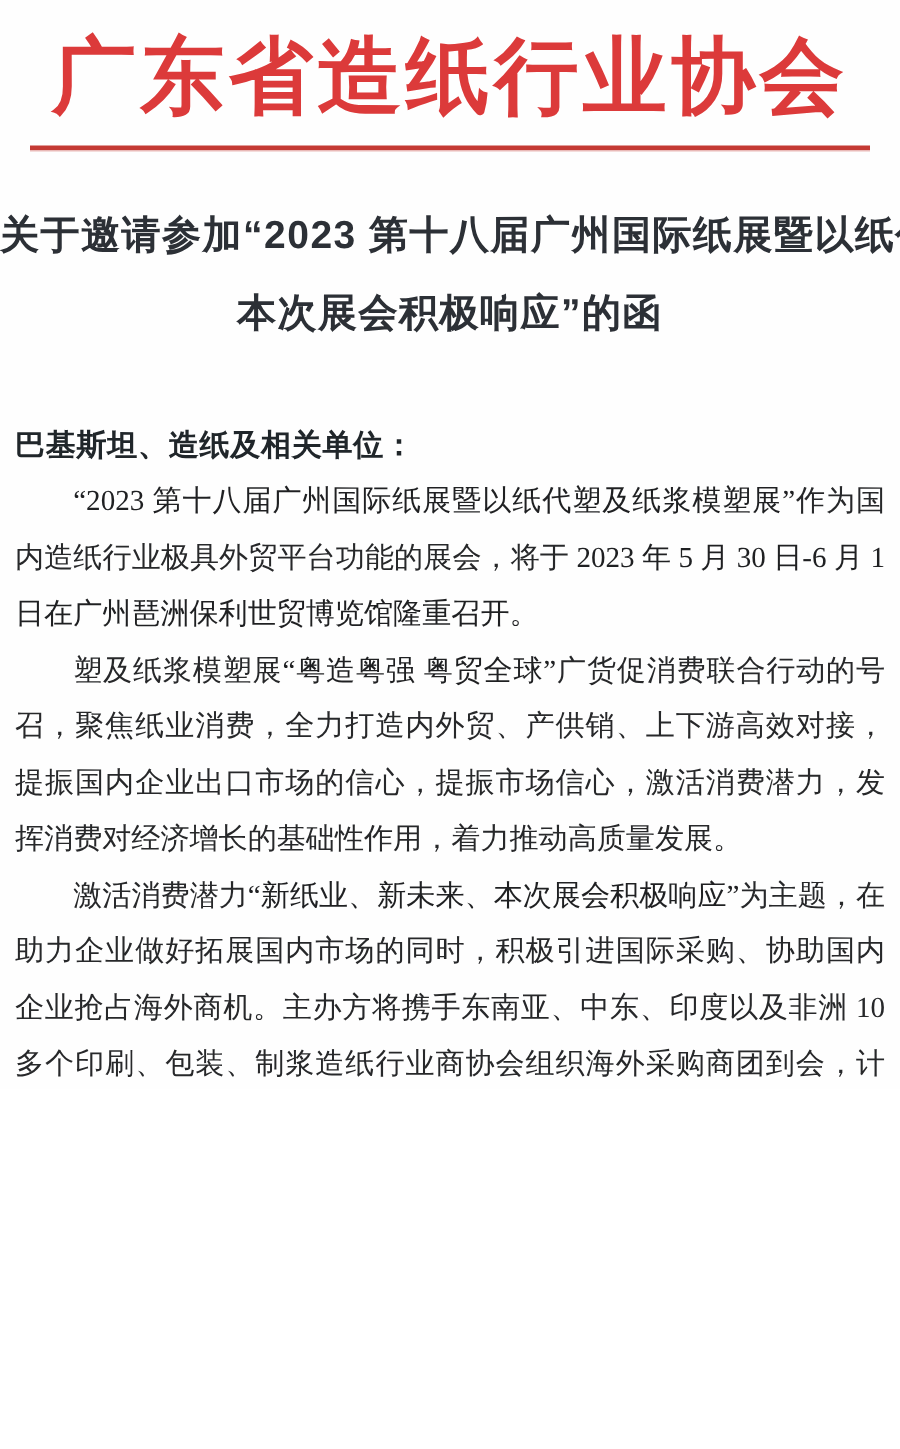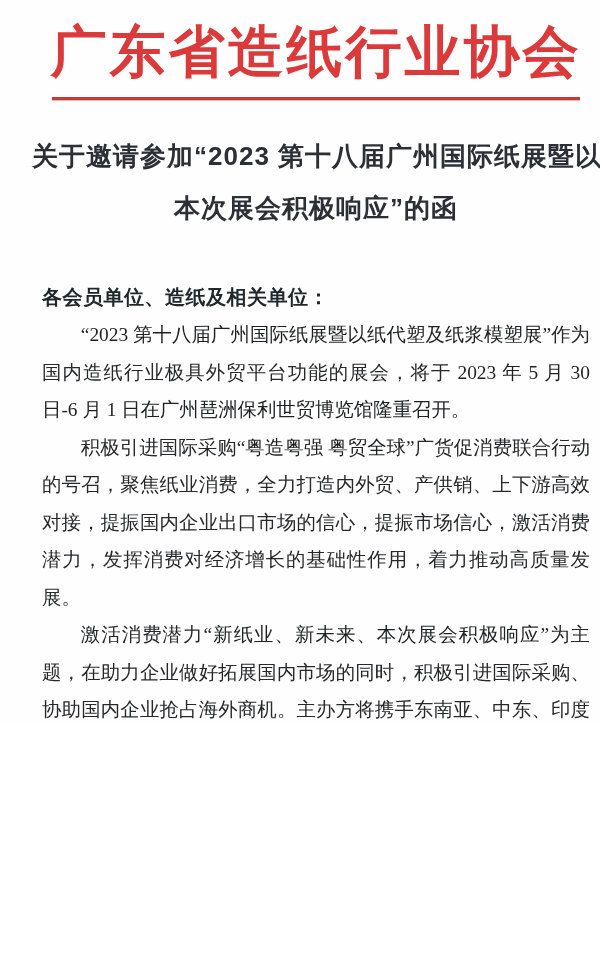--- a/index.html
+++ b/index.html
@@ -6,21 +6,20 @@
   * { box-sizing: border-box; }
   html, body { margin: 0; padding: 0; background: #ffffff; }
   .page {
     position: relative;
     width: 600px;
     height: 726px;
     margin: 0 auto;
     background: #fefefe;
     overflow: hidden;
     font-family: "Liberation Serif", serif;
-    padding-left: 32px;
   }
   
   .letterhead { padding-top: 16px; }
   .org-name {
     margin: 0;
     text-align: center;
     font-family: "Liberation Serif", serif;
     font-weight: 700;
     font-size: 56px;
     line-height: 1.32;
@@ -80,21 +79,21 @@
     <h1 class="org-name">广东省造纸行业协会</h1>
     <div class="red-rule"></div>
   </header>
 
   <section class="doc-title">
     <div class="line">关于邀请参加“2023 第十八届广州国际纸展暨以纸代</div>
     <div class="line">本次展会积极响应”的函</div>
   </section>
 
   <main class="letter">
-    <p class="salutation">各会员单位、造纸及相关单位：</p>
+    <p class="salutation">巴基斯坦、造纸及相关单位：</p>
     <div class="paragraphs">
         <p class="para"><span class="seg bold">“2023 第十八届广州国际纸展暨以纸代塑及纸浆模塑展”</span><span class="seg">作为国内造纸行业极具外贸平台功能的展会，将于 </span><span class="seg bold">2023 年 5 月 30 日-6 月 1 日在广州琶洲保利世贸博览馆隆重召开。</span></p>
-        <p class="para"><span class="seg">积极引进国际采购</span><span class="seg bold">“粤造粤强 粤贸全球”</span><span class="seg">广货促消费联合行动的号召，聚焦纸业消费，全力打造内外贸、产供销、上下游高效对接，提振国内企业出口市场的信心，提振市场信心，激活消费潜力，发挥消费对经济增长的基础性作用，着力推动高质量发展。</span></p>
+        <p class="para"><span class="seg">塑及纸浆模塑展</span><span class="seg bold">“粤造粤强 粤贸全球”</span><span class="seg">广货促消费联合行动的号召，聚焦纸业消费，全力打造内外贸、产供销、上下游高效对接，提振国内企业出口市场的信心，提振市场信心，激活消费潜力，发挥消费对经济增长的基础性作用，着力推动高质量发展。</span></p>
         <p class="para"><span class="seg">激活消费潜力</span><span class="seg bold">“新纸业、新未来、本次展会积极响应”</span><span class="seg">为主题，在助力企业做好拓展国内市场的同时，积极引进国际采购、协助国内企业抢占海外商机。主办方将携手东南亚、中东、印度以及非洲 10 多个印刷、包装、制浆造纸行业商协会组织海外采购商团到会，计划邀约包括：中国香港、马来西亚、印尼、新加坡、泰国、印度、巴基斯坦、</span></p>
       </div>
   </main>
 
 </div>
 
 </body></html>

